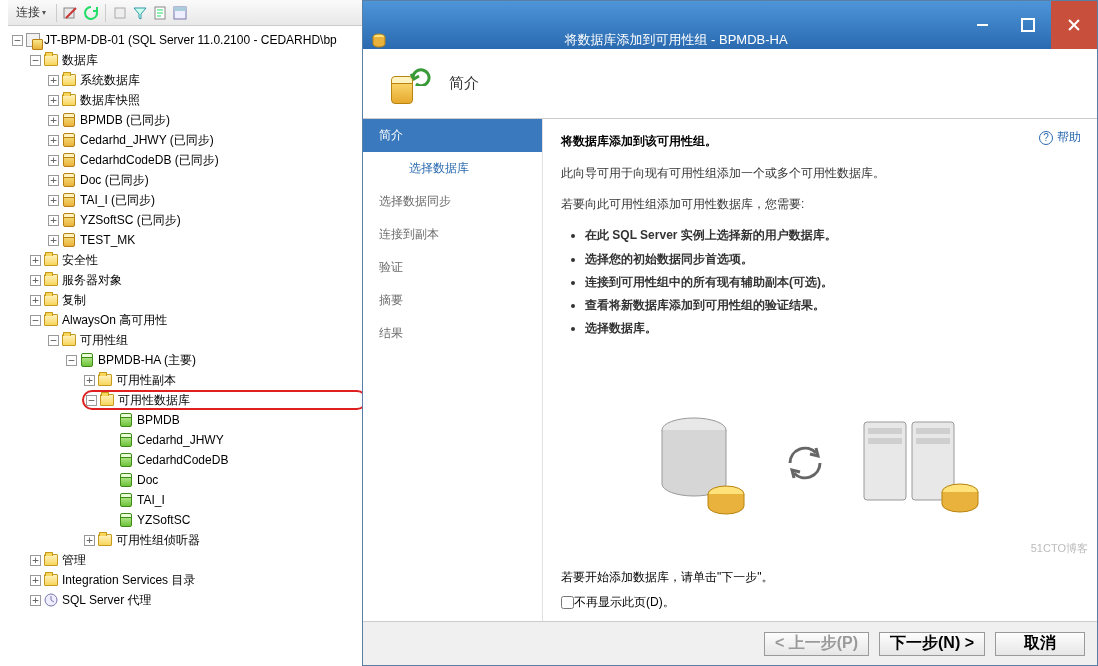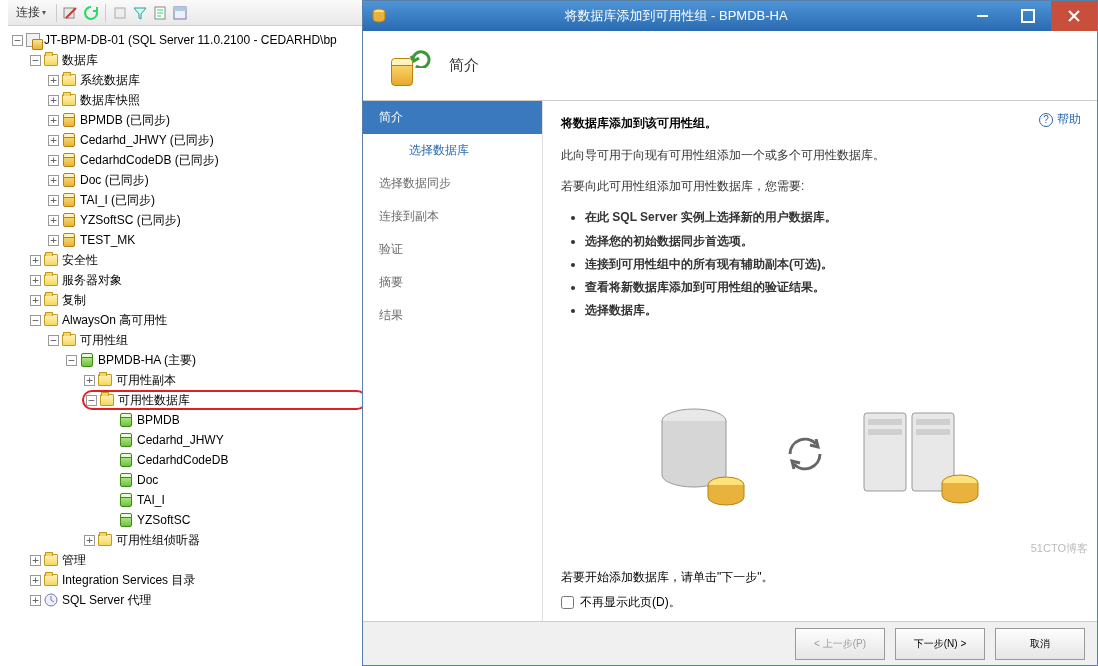--- a/index.html
+++ b/index.html
@@ -75,24 +75,24 @@
     
     .dialog {
       position: absolute;
       left: 362px; top: 0;
       width: 736px; height: 666px;
       background: #f0f0f0;
       border: 1px solid #5a7fa6;
       display: flex; flex-direction: column;
     }
     .titlebar {
-      height: 30px;
+      height: 48px;
       background: linear-gradient(#4e95d8,#2a6ab0);
       color: #fff;
-      display: flex; align-items: center;
+      display: flex; align-items: flex-end;
       padding-left: 8px;
     }
     .titlebar .ticon-db { width:16px; height:16px; margin-right:6px; }
     .titlebar .title { flex: 1; text-align: center; font-size: 13px; }
     .winbtns { display:flex; height:100%; }
     .winbtn { width: 46px; display:flex; align-items:center; justify-content:center; color:#fff; font-family: "Segoe UI Symbol", sans-serif; }
     .winbtn.min::after { content:''; width:11px; height:2px; background:#fff; }
     .winbtn.max::after { content:''; width:10px; height:10px; border:2px solid #fff; }
     .winbtn.close { background: #c94f3d; }
     .winbtn.close::before, .winbtn.close::after {
@@ -144,34 +144,35 @@
     .content ul li { margin-bottom: 4px; line-height: 1.6; }
     .illus {
       flex:1;
       display:flex; align-items:center; justify-content:center;
       gap: 28px;
       min-height: 140px;
     }
     .illus svg { display:block; }
     .bottom-area { font-size:12px; }
     .bottom-area .hint { margin-bottom: 8px; }
-    .checkbox-row { display:flex; align-items:center; gap:6px; }
+    .checkbox-row { display:flex; align-items:center; }
     .checkbox-row input { width:13px; height:13px; }
     .footer {
       height: 44px; border-top: 1px solid #ccc;
       background: #f0f0f0;
       display:flex; align-items:center; justify-content:flex-end;
       padding: 0 12px; gap: 10px;
     }
     .footer button {
-      min-width: 90px; height: 32px;
-      font-family: inherit; font-size:10px;
+      min-width: 90px; height: 24px;
+      font-family: inherit; font-size:16px;
       background: linear-gradient(#fdfdfd,#e6e6e6);
       border: 1px solid #9a9a9a;
       padding: 0 10px;
+      font-weight: bold;
     }
     .footer button:disabled { color:#9a9a9a; }
     .watermark {
       position:absolute; right:10px; bottom:110px;
       font-size:11px; color:#bbb; pointer-events:none;
       z-index: 50;
     }
   </style>
 </head>
 <body>

